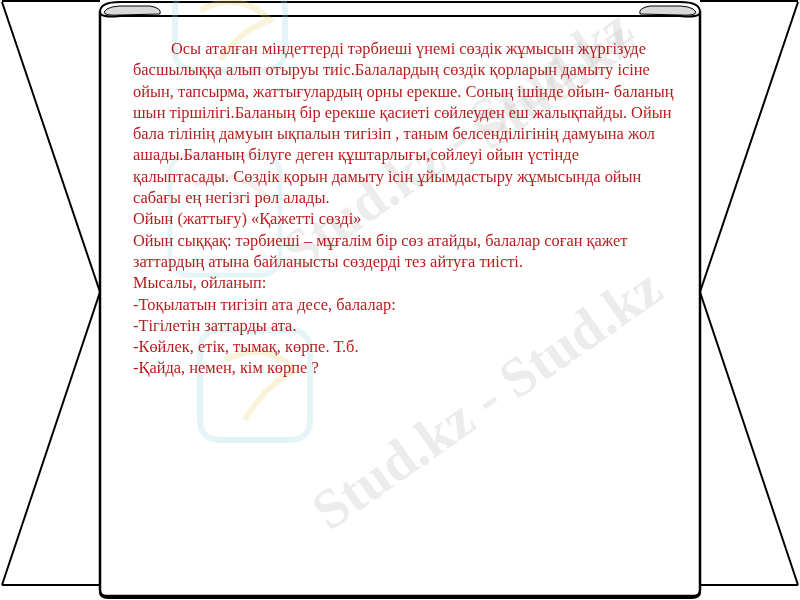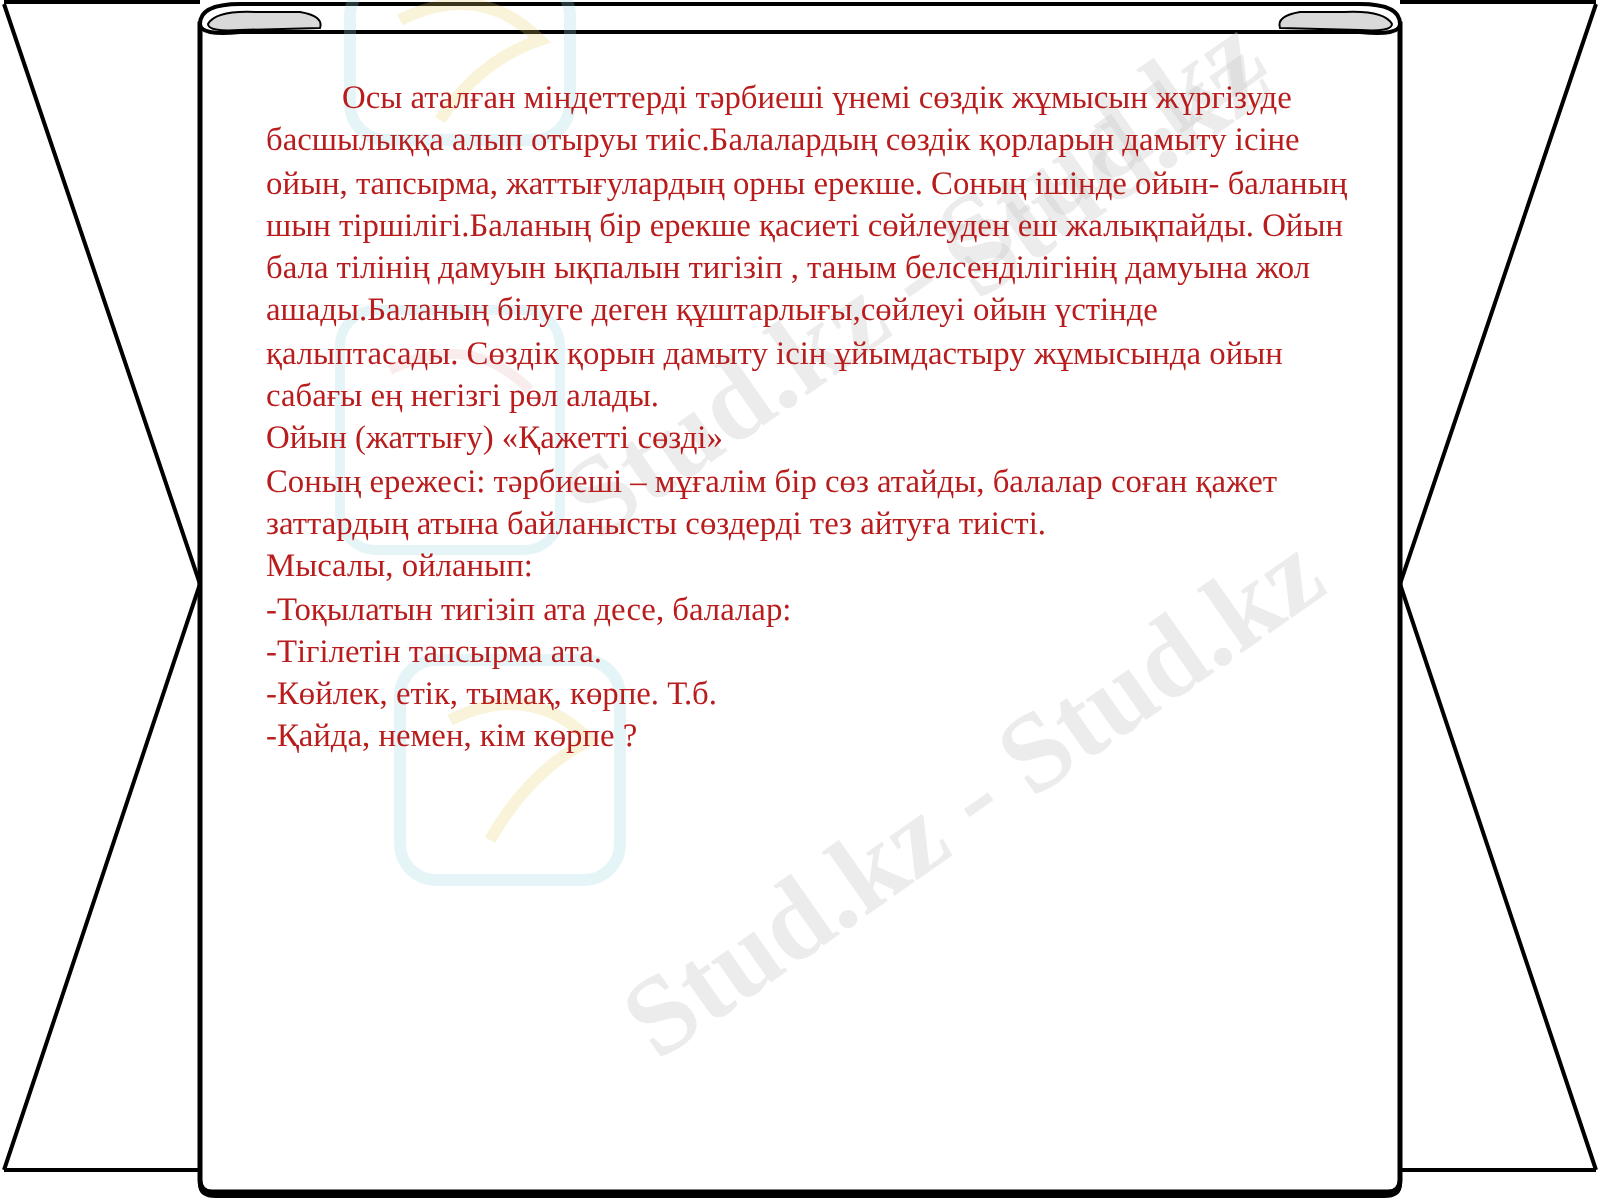--- a/index.html
+++ b/index.html
@@ -64,19 +64,19 @@
 
 <div id="watermarks">
   <div class="wm" style="left:270px; top:230px;">Stud.kz - Stud.kz</div>
   <div class="wm" style="left:300px; top:490px;">Stud.kz - Stud.kz</div>
   <div class="wm" style="left:460px; top:110px;">Stud.kz</div>
 </div>
 
 <div id="content">
   <p class="indent">Осы аталған міндеттерді тәрбиеші үнемі сөздік жұмысын жүргізуде басшылыққа алып отыруы тиіс.Балалардың сөздік қорларын дамыту ісіне ойын, тапсырма, жаттығулардың орны ерекше. Соның ішінде ойын- баланың шын тіршілігі.Баланың бір ерекше қасиеті сөйлеуден еш жалықпайды. Ойын бала тілінің дамуын ықпалын тигізіп , таным белсенділігінің дамуына жол ашады.Баланың білуге деген құштарлығы,сөйлеуі ойын үстінде қалыптасады. Сөздік қорын дамыту ісін ұйымдастыру жұмысында ойын сабағы ең негізгі рөл алады.</p>
   <p class="b">Ойын (жаттығу) «Қажетті сөзді»</p>
-  <p><span class="b">Соның ережесі:</span><span> тәрбиеші – мұғалім бір сөз атайды, балалар соған қажет заттардың атына байланысты сөздерді тез айтуға тиісті.</span></p>
+  <p><span class="b">Ойын сыққақ:</span><span> тәрбиеші – мұғалім бір сөз атайды, балалар соған қажет заттардың атына байланысты сөздерді тез айтуға тиісті.</span></p>
   <p class="b">Мысалы, ойланып:</p>
   <p>-Тоқылатын тигізіп ата десе, балалар:</p>
-  <p>-Тігілетін тапсырма ата.</p>
+  <p>-Тігілетін заттарды ата.</p>
   <p>-Көйлек, етік, тымақ, көрпе. Т.б.</p>
   <p>-Қайда, немен, кім көрпе ?</p>
 </div>
 
 </body></html>

